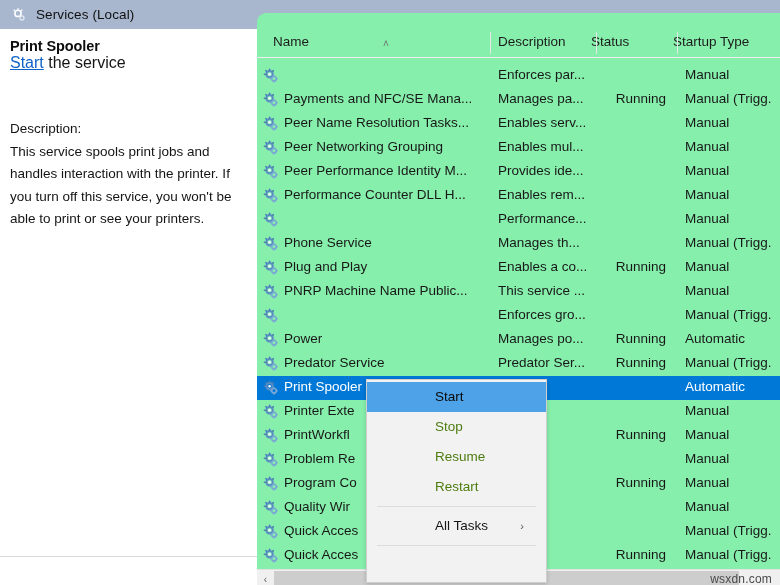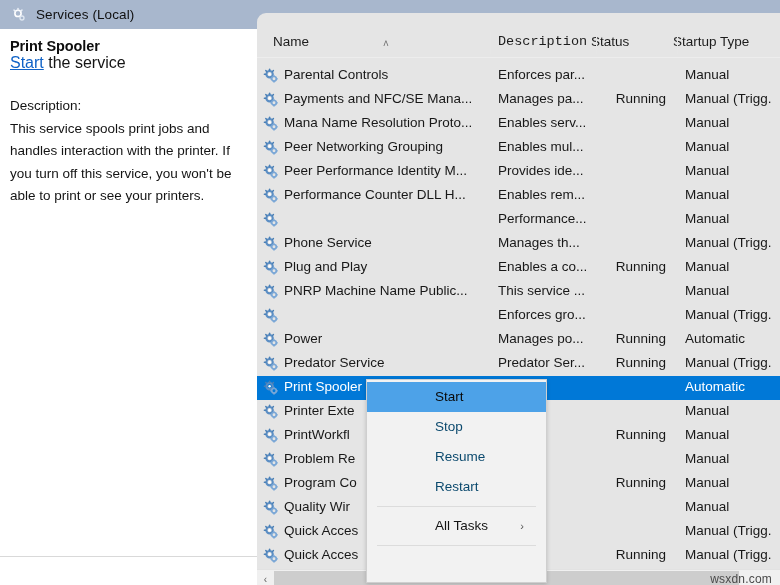--- a/index.html
+++ b/index.html
@@ -65,21 +65,21 @@
   .action-line {
     font-size: 16px;
     color: #141414;
   }
   .action-link {
     color: #0f62c7;
     text-decoration: underline;
     cursor: pointer;
   }
   .desc-block {
-    margin-top: 23px;
+    margin-top: 46px;
     font-size: 13.5px;
     line-height: 22.5px;
     color: #141414;
   }
   .desc-head { display:block; }
   .desc-body { display:block; }
 
   .left-pane-bottom-edge {
     position: absolute;
     left: 0; top: 556px;
@@ -91,21 +91,21 @@
     left: 257px; top: 29px;
     width: 1px; height: 528px;
     background: #e4e4e4;
   }
 
   
   .list-pane {
     position: absolute;
     left: 257px; top: 13px;
     width: 523px; height: 572px;
-    background: #e5e5e5;
+    background: #86efac;
     border-top-left-radius: 9px;
     box-sizing: border-box;
     overflow: hidden;
   }
 
   
   .col-header {
     position: absolute;
     left: 0; top: 17px;
     width: 523px; height: 27px;
@@ -219,21 +219,21 @@
   }
   .ctx-item {
     position: relative;
     height: 30px;
     line-height: 30px;
     padding-left: 68px;
     font-size: 13.5px;
     color: #141414;
     white-space: nowrap;
   }
-  .ctx-item.disabled { color: #0c4a6e; }
+  .ctx-item.disabled { color: #4d7c0f; }
   .ctx-item.highlight { background: #4da2e8; color: #0a0a0a; }
   .ctx-sep {
     height: 1px;
     margin: 4px 10px 4px 10px;
     background: #dcdcdc;
   }
   .ctx-sub-arrow {
     position: absolute;
     right: 22px; top: 0;
     font-size: 11px;
@@ -277,21 +277,21 @@
     <span class="desc-body">This service spools print jobs and handles interaction with the printer. If you turn off this service, you won't be able to print or see your printers.</span>
   </div>
 </div>
 <div class="left-pane-right-edge"></div>
 <div class="left-pane-bottom-edge"></div>
 
 <div class="list-pane">
 
   <div class="col-header">
     <span class="ch" style="left:16px;">Name</span>
-    <span class="ch" style="left:241px;font-family:Liberation Mono, monospace;">Description</span>
+    <span class="ch" style="left:241px;">Description</span>
     <span class="ch" style="left:327px;margin-left:7px;">Status</span>
     <span class="ch" style="left:416px;">Startup Type</span>
     <span class="sep" style="left:233px;"></span>
     <span class="sep" style="left:339px;"></span>
     <span class="sep" style="left:420px;"></span>
     <span class="sort-caret">˄</span>
   </div>
   <div class="header-underline"></div>
 
   <div class="rows" id="rows-container">
@@ -306,21 +306,20 @@
               <line x1="1.4" y1="6.2" x2="2.6" y2="6.2"></line>
             </g>
             <circle cx="11" cy="10.8" r="2.3" fill="none" stroke="#7aa7d6" stroke-width="1.7"></circle>
             <g stroke="#7aa7d6" stroke-width="1.2" stroke-linecap="round">
               <line x1="11" y1="7.4" x2="11" y2="8.3"></line>
               <line x1="11" y1="13.3" x2="11" y2="14.2"></line>
               <line x1="7.6" y1="10.8" x2="8.5" y2="10.8"></line>
               <line x1="13.5" y1="10.8" x2="14.4" y2="10.8"></line>
             </g>
           </svg></span>
-        <span class="cell c-name">Parental Controls</span>
         <span class="cell c-desc">Enforces par...</span>
         <span class="cell c-stat"></span>
         <span class="cell c-start">Manual</span>
       </div>
       <div class="row">
         <span class="rowicon"><svg width="16" height="16" viewBox="0 0 16 16">
             <circle cx="6.6" cy="6.2" r="3.2" fill="none" stroke="#5b8ec4" stroke-width="2.1"></circle>
             <circle cx="6.6" cy="6.2" r="1.2" fill="#ffffff"></circle>
             <g stroke="#4a7fb5" stroke-width="1.5" stroke-linecap="round">
               <line x1="6.6" y1="1.2" x2="6.6" y2="2.4"></line>
@@ -352,21 +351,21 @@
               <line x1="1.4" y1="6.2" x2="2.6" y2="6.2"></line>
             </g>
             <circle cx="11" cy="10.8" r="2.3" fill="none" stroke="#7aa7d6" stroke-width="1.7"></circle>
             <g stroke="#7aa7d6" stroke-width="1.2" stroke-linecap="round">
               <line x1="11" y1="7.4" x2="11" y2="8.3"></line>
               <line x1="11" y1="13.3" x2="11" y2="14.2"></line>
               <line x1="7.6" y1="10.8" x2="8.5" y2="10.8"></line>
               <line x1="13.5" y1="10.8" x2="14.4" y2="10.8"></line>
             </g>
           </svg></span>
-        <span class="cell c-name">Mana Name Resolution Proto...</span>
+        <span class="cell c-name">Peer Name Resolution Tasks...</span>
         <span class="cell c-desc">Enables serv...</span>
         <span class="cell c-stat"></span>
         <span class="cell c-start">Manual</span>
       </div>
       <div class="row">
         <span class="rowicon"><svg width="16" height="16" viewBox="0 0 16 16">
             <circle cx="6.6" cy="6.2" r="3.2" fill="none" stroke="#5b8ec4" stroke-width="2.1"></circle>
             <circle cx="6.6" cy="6.2" r="1.2" fill="#ffffff"></circle>
             <g stroke="#4a7fb5" stroke-width="1.5" stroke-linecap="round">
               <line x1="6.6" y1="1.2" x2="6.6" y2="2.4"></line>

